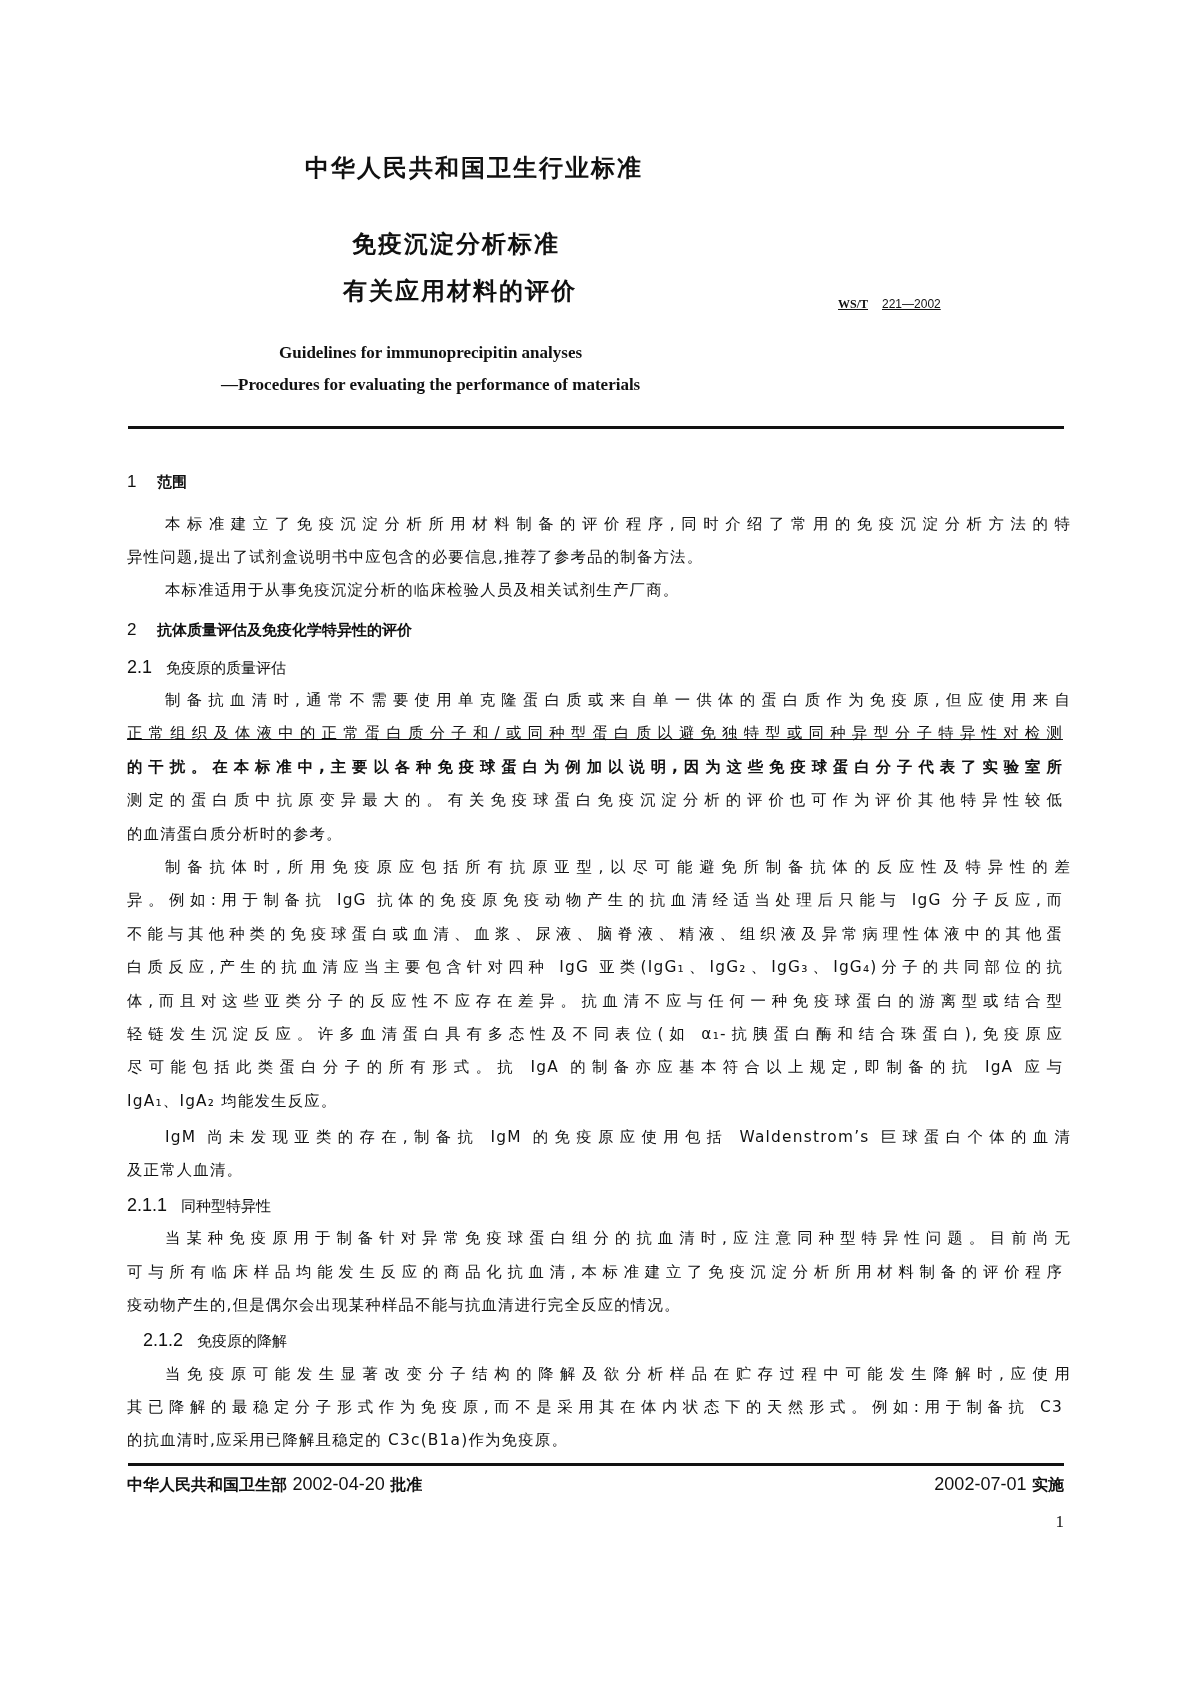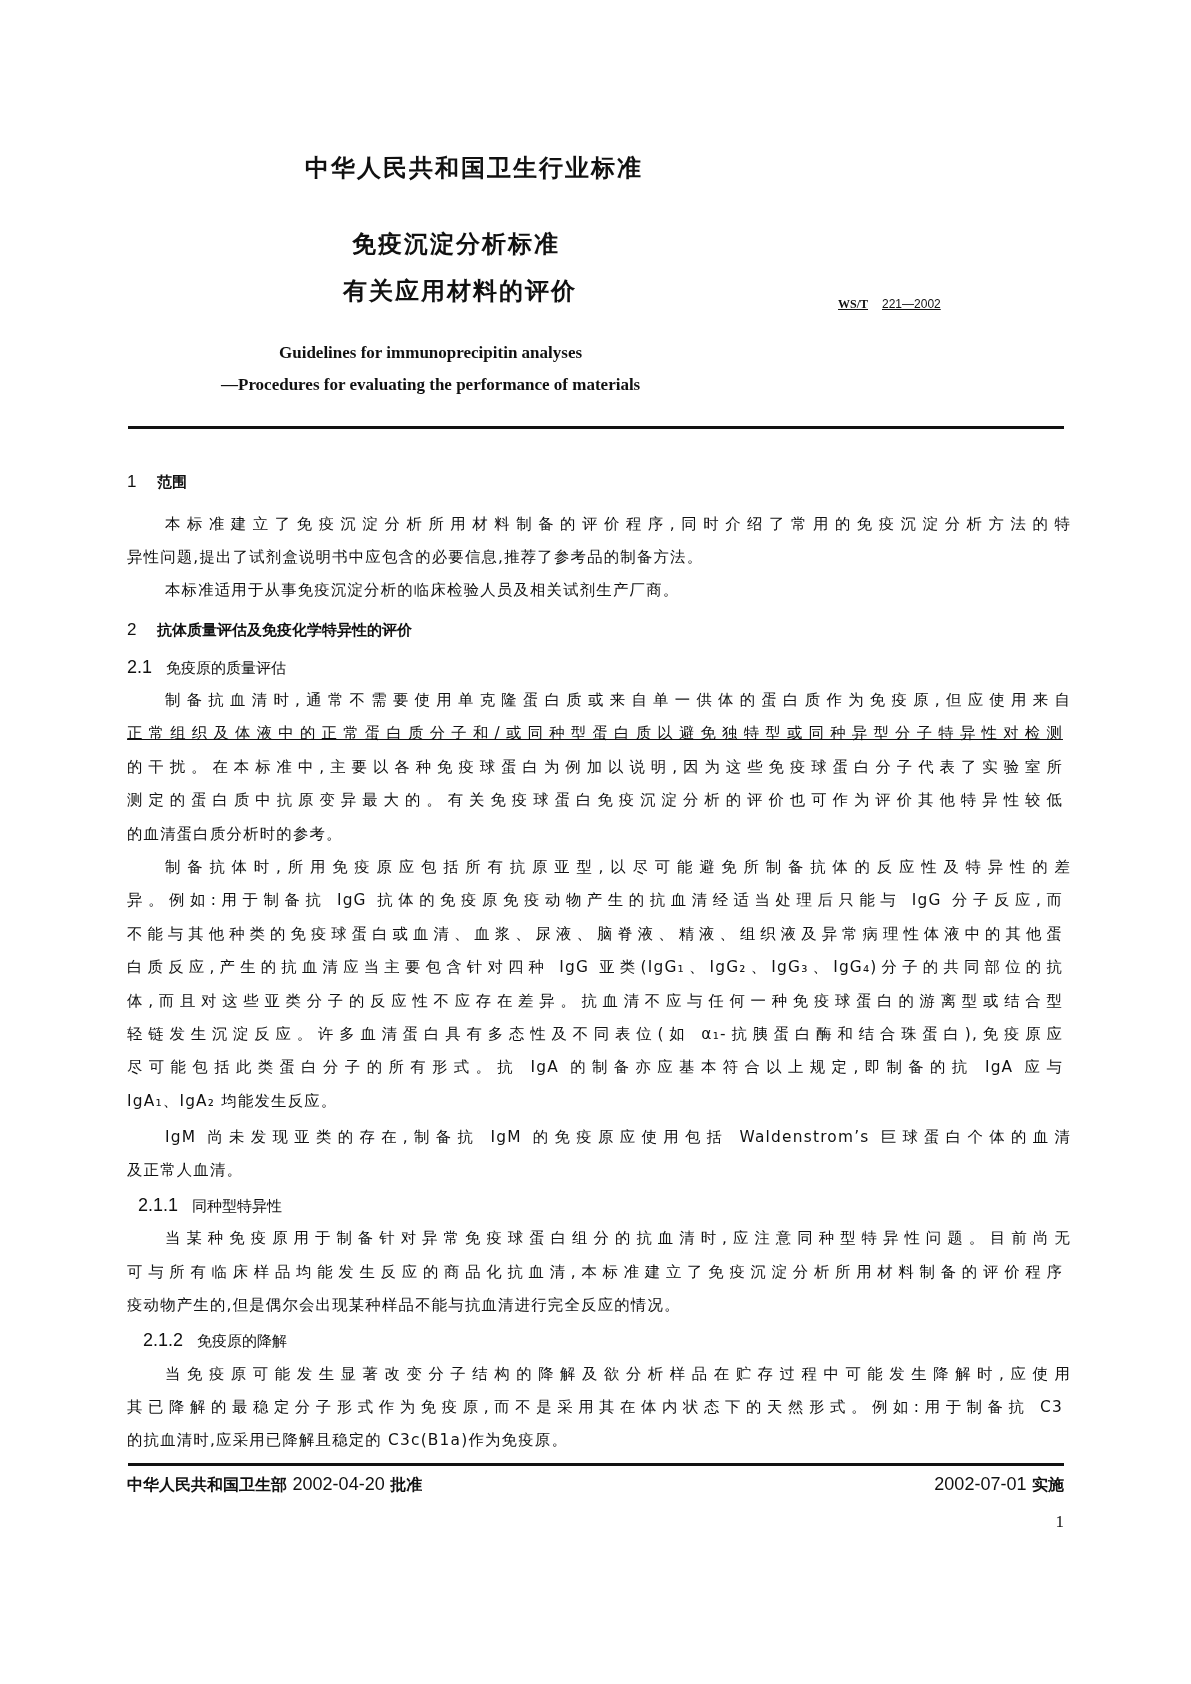--- a/index.html
+++ b/index.html
@@ -50,35 +50,35 @@
 
 <div class="abs sec" style="top:620px;">
   <span class="n">2</span><span>抗体质量评估及免疫化学特异性的评价</span>
 </div>
 
 <div class="abs sub" style="top:657px;">
   <span class="n">2.1</span><span>免疫原的质量评估</span>
 </div>
 <div class="abs line indent just" style="top:690px;">制备抗血清时,通常不需要使用单克隆蛋白质或来自单一供体的蛋白质作为免疫原,但应使用来自</div>
 <div class="abs line just" style="top:723px;text-decoration:underline;">正常组织及体液中的正常蛋白质分子和/或同种型蛋白质以避免独特型或同种异型分子特异性对检测</div>
-<div class="abs line just" style="top:757px;">的干扰。在本标准中,主要以各种免疫球蛋白为例加以说明,因为这些免疫球蛋白分子代表了实验室所</div>
+<div class="abs line just" style="top:757px;font-weight:bold;">的干扰。在本标准中,主要以各种免疫球蛋白为例加以说明,因为这些免疫球蛋白分子代表了实验室所</div>
 <div class="abs line just" style="top:790px;">测定的蛋白质中抗原变异最大的。有关免疫球蛋白免疫沉淀分析的评价也可作为评价其他特异性较低</div>
 <div class="abs line" style="top:824px;">的血清蛋白质分析时的参考。</div>
 <div class="abs line indent just" style="top:857px;">制备抗体时,所用免疫原应包括所有抗原亚型,以尽可能避免所制备抗体的反应性及特异性的差</div>
 <div class="abs line just" style="top:890px;">异。例如:用于制备抗 IgG 抗体的免疫原免疫动物产生的抗血清经适当处理后只能与 IgG 分子反应,而</div>
 <div class="abs line just" style="top:924px;">不能与其他种类的免疫球蛋白或血清、血浆、尿液、脑脊液、精液、组织液及异常病理性体液中的其他蛋</div>
 <div class="abs line just" style="top:957px;">白质反应,产生的抗血清应当主要包含针对四种 IgG 亚类(IgG₁、IgG₂、IgG₃、IgG₄)分子的共同部位的抗</div>
 <div class="abs line just" style="top:991px;">体,而且对这些亚类分子的反应性不应存在差异。抗血清不应与任何一种免疫球蛋白的游离型或结合型</div>
 <div class="abs line just" style="top:1024px;">轻链发生沉淀反应。许多血清蛋白具有多态性及不同表位(如 α₁-抗胰蛋白酶和结合珠蛋白),免疫原应</div>
 <div class="abs line just" style="top:1057px;">尽可能包括此类蛋白分子的所有形式。抗 IgA 的制备亦应基本符合以上规定,即制备的抗 IgA 应与</div>
 <div class="abs line" style="top:1091px;">IgA₁、IgA₂ 均能发生反应。</div>
 <div class="abs line indent just" style="top:1127px;">IgM 尚未发现亚类的存在,制备抗 IgM 的免疫原应使用包括 Waldenstrom’s 巨球蛋白个体的血清</div>
 <div class="abs line" style="top:1160px;">及正常人血清。</div>
 
-<div class="abs sub" style="top:1195px;margin-left:11px;">
+<div class="abs sub" style="top:1195px;">
   <span class="n">2.1.1</span><span>同种型特异性</span>
 </div>
 <div class="abs line indent just" style="top:1228px;">当某种免疫原用于制备针对异常免疫球蛋白组分的抗血清时,应注意同种型特异性问题。目前尚无</div>
 <div class="abs line just" style="top:1262px;">可与所有临床样品均能发生反应的商品化抗血清,本标准建立了免疫沉淀分析所用材料制备的评价程序</div>
 <div class="abs line" style="top:1295px;">疫动物产生的,但是偶尔会出现某种样品不能与抗血清进行完全反应的情况。</div>
 
 <div class="abs sub" style="top:1330px;margin-left:16px;">
   <span class="n">2.1.2</span><span>免疫原的降解</span>
 </div>
 <div class="abs line indent just" style="top:1364px;">当免疫原可能发生显著改变分子结构的降解及欲分析样品在贮存过程中可能发生降解时,应使用</div>

